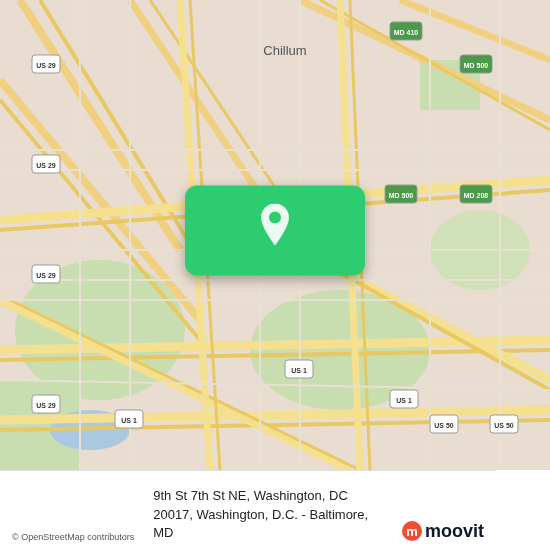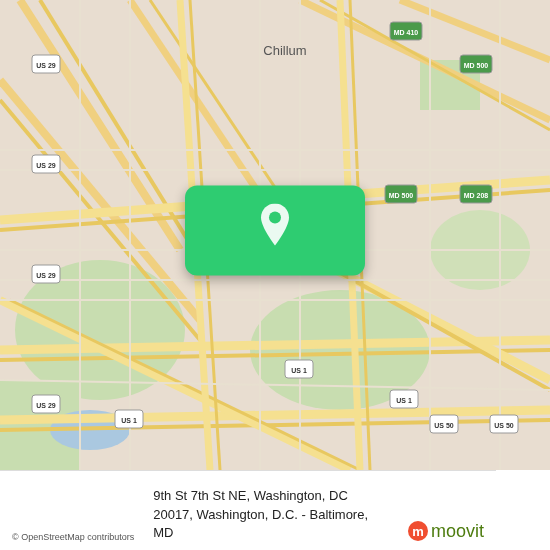--- a/index.html
+++ b/index.html
@@ -89,22 +89,22 @@
 
     #moovit-logo {
       display: flex;
       align-items: center;
       margin-left: 8px;
       flex-shrink: 0;
     }
 
     #moovit-text {
       font-size: 18px;
-      font-weight: normal;
-      color: #4d7c0f;
+      font-weight: bold;
+      color: #0f172a;
     }
 
     #moovit-icon {
       width: 22px;
       height: 22px;
       margin-right: 2px;
     }
   </style>
 </head>
 <body>

